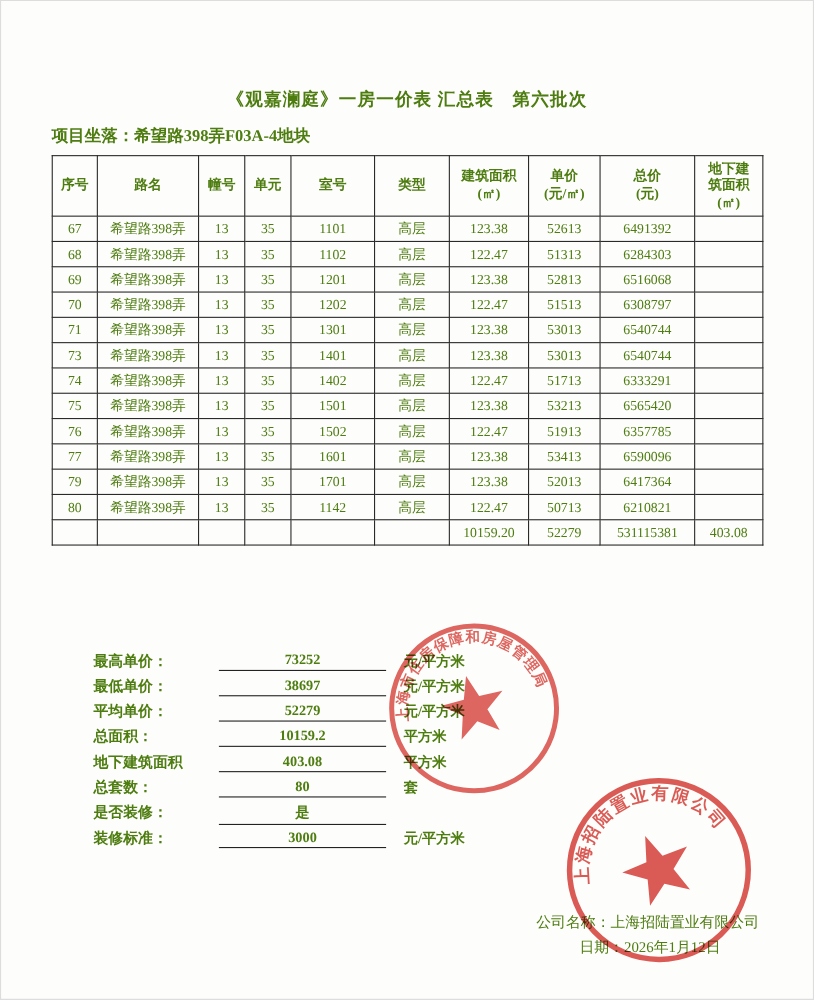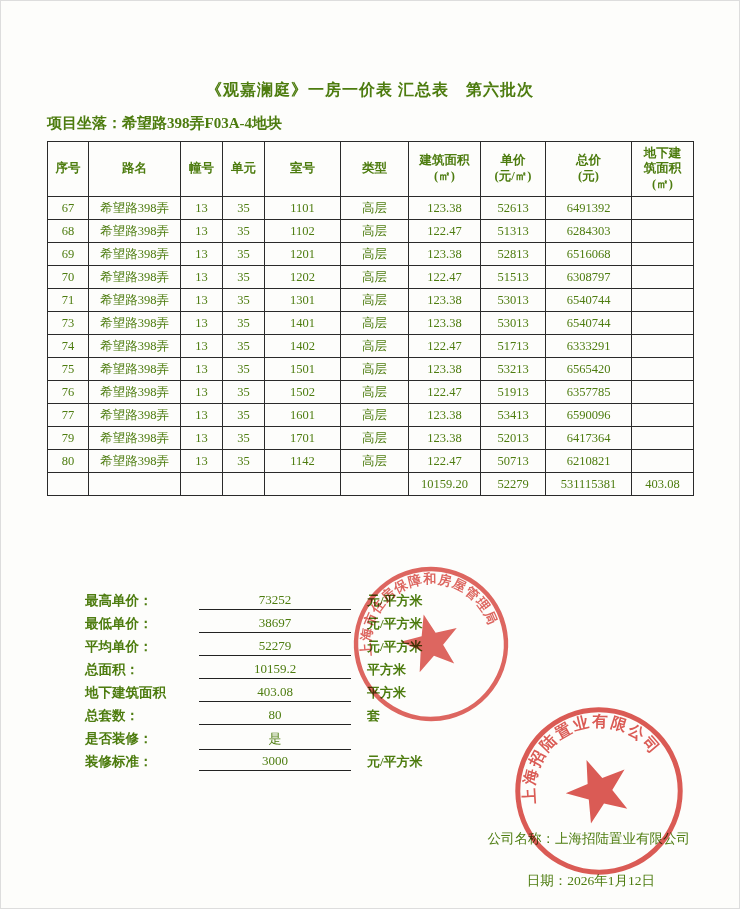--- a/index.html
+++ b/index.html
@@ -30,27 +30,27 @@
   }
   table.price-table tbody td { height:22px; font-weight:400; }
   .col-xh{width:41px}.col-lm{width:92px}.col-zh{width:42px}.col-dy{width:42px}
   .col-sh{width:76px}.col-lx{width:68px}.col-jz{width:72px}.col-dj{width:65px}
   .col-zj{width:86px}.col-dx{width:62px}
 
   .summary { position:absolute; top:592px; left:85px; }
   .summary-row { display:flex; align-items:flex-start; height:23px; }
   .summary-label { width:112px; font-size:13.5px; font-weight:700; padding-bottom:2px; }
   .summary-value {
-    width:152px; text-align:center; font-size:13px; font-weight:400;
+    width:152px; text-align:center; font-size:13px; font-weight:700;
     border-bottom:1.2px solid #222; padding-bottom:1px; margin-left:2px;
   }
   .summary-unit { margin-left:16px; font-size:13px; font-weight:700; padding-bottom:2px; min-width:70px; }
 
   .company-line { position:absolute; top:830px; right:50px; font-size:13.5px; font-weight:400; }
-  .date-line { position:absolute; top:852px; right:85px; font-size:13.5px; font-weight:400;margin-top:20px; }
+  .date-line { position:absolute; top:852px; right:85px; font-size:13.5px; font-weight:400; }
 
   .stamp { position:absolute; pointer-events:none; mix-blend-mode:multiply; }
   .stamp-gov { top:563px; left:350px; width:162px; height:162px; opacity:.82; transform:rotate(-14deg); }
   .stamp-co  { top:702px; left:510px; width:178px; height:178px; opacity:.88; transform:rotate(-22deg); }
   .stamp svg text { font-family:"Liberation Serif", serif; font-weight:700; }
 </style>
 </head>
 <body>
 
 <div class="page">

